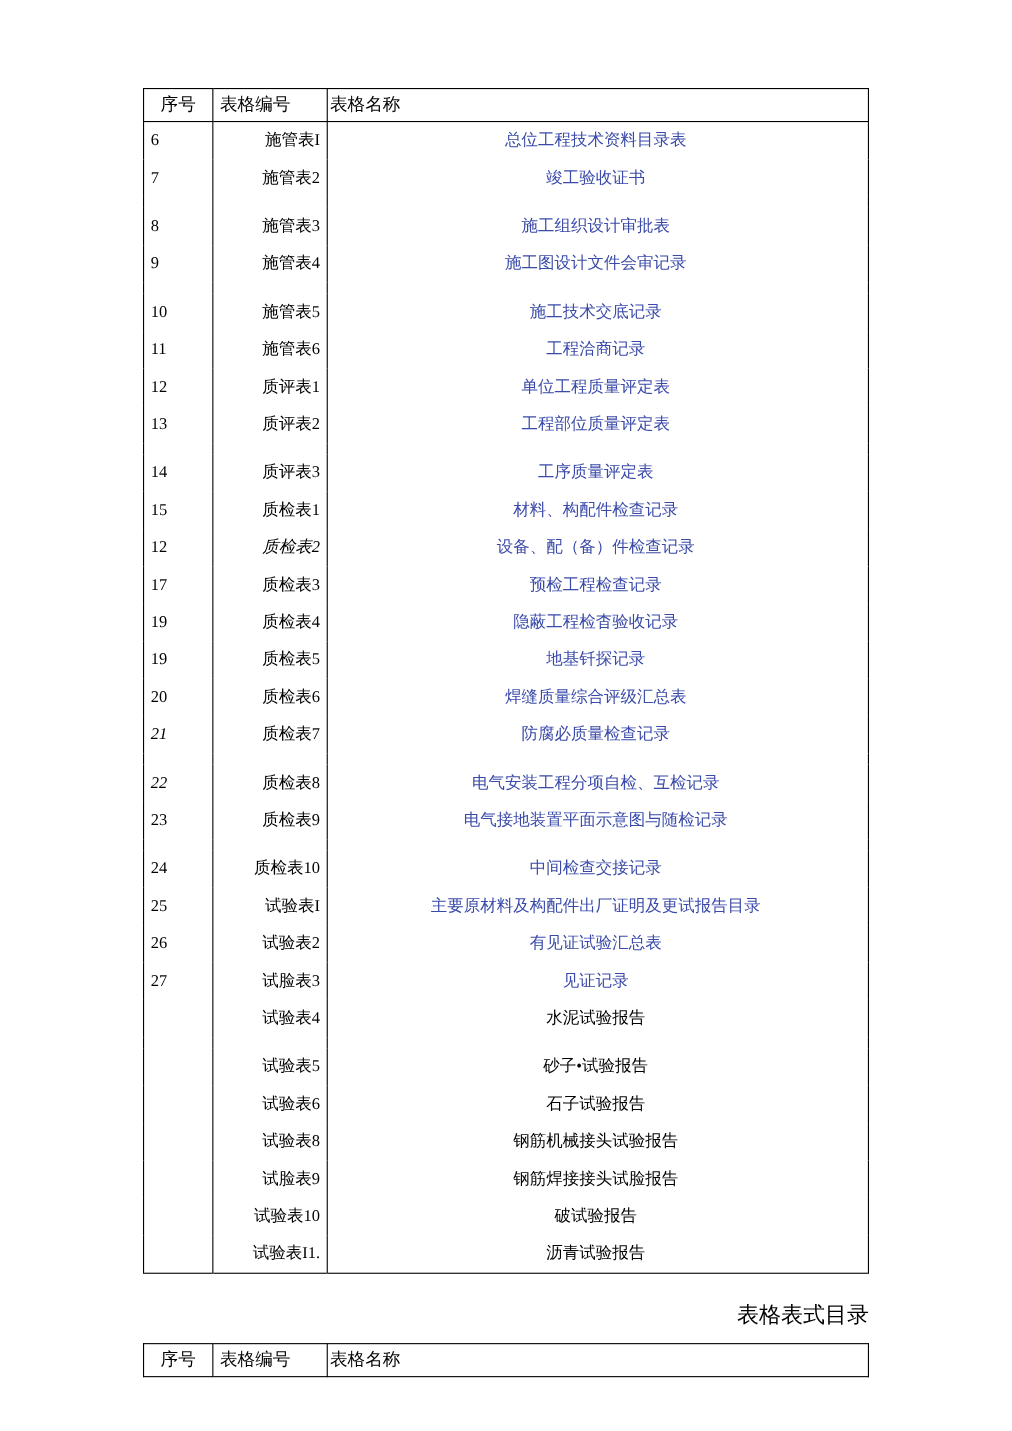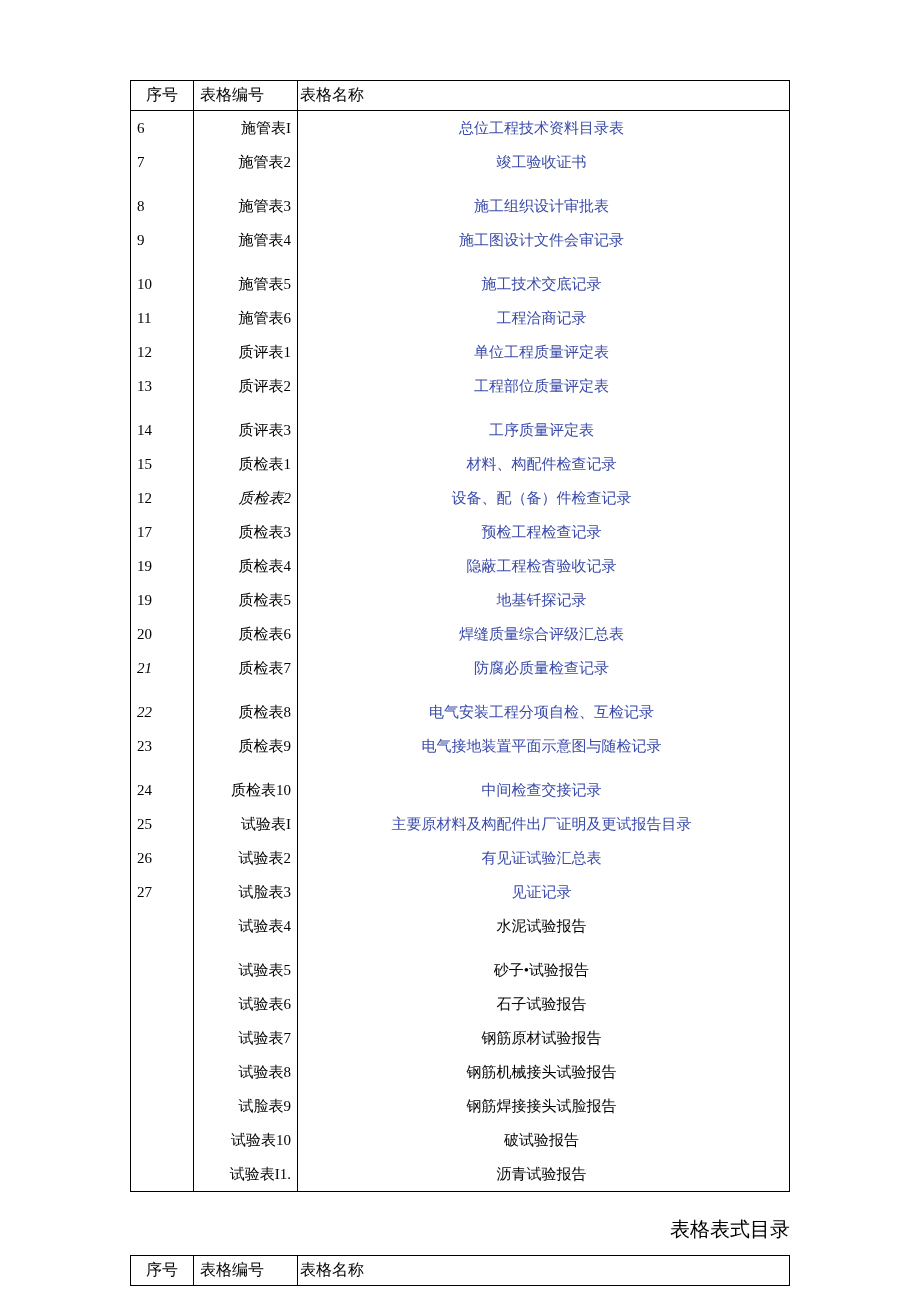--- a/index.html
+++ b/index.html
@@ -239,25 +239,20 @@
           <td class="col-id">试验表5</td>
           <td class="col-name black-text">砂子•试验报告</td>
         </tr>
         <tr>
           <td class="col-seq"></td>
           <td class="col-id">试验表6</td>
           <td class="col-name black-text">石子试验报告</td>
         </tr>
         <tr>
           <td class="col-seq"></td>
-          <td class="col-id">试验表7</td>
-          <td class="col-name black-text">钢筋原材试验报告</td>
-        </tr>
-        <tr>
-          <td class="col-seq"></td>
           <td class="col-id">试验表8</td>
           <td class="col-name black-text">钢筋机械接头试验报告</td>
         </tr>
         <tr>
           <td class="col-seq"></td>
           <td class="col-id">试脸表9</td>
           <td class="col-name black-text">钢筋焊接接头试脸报告</td>
         </tr>
         <tr>
           <td class="col-seq"></td>

